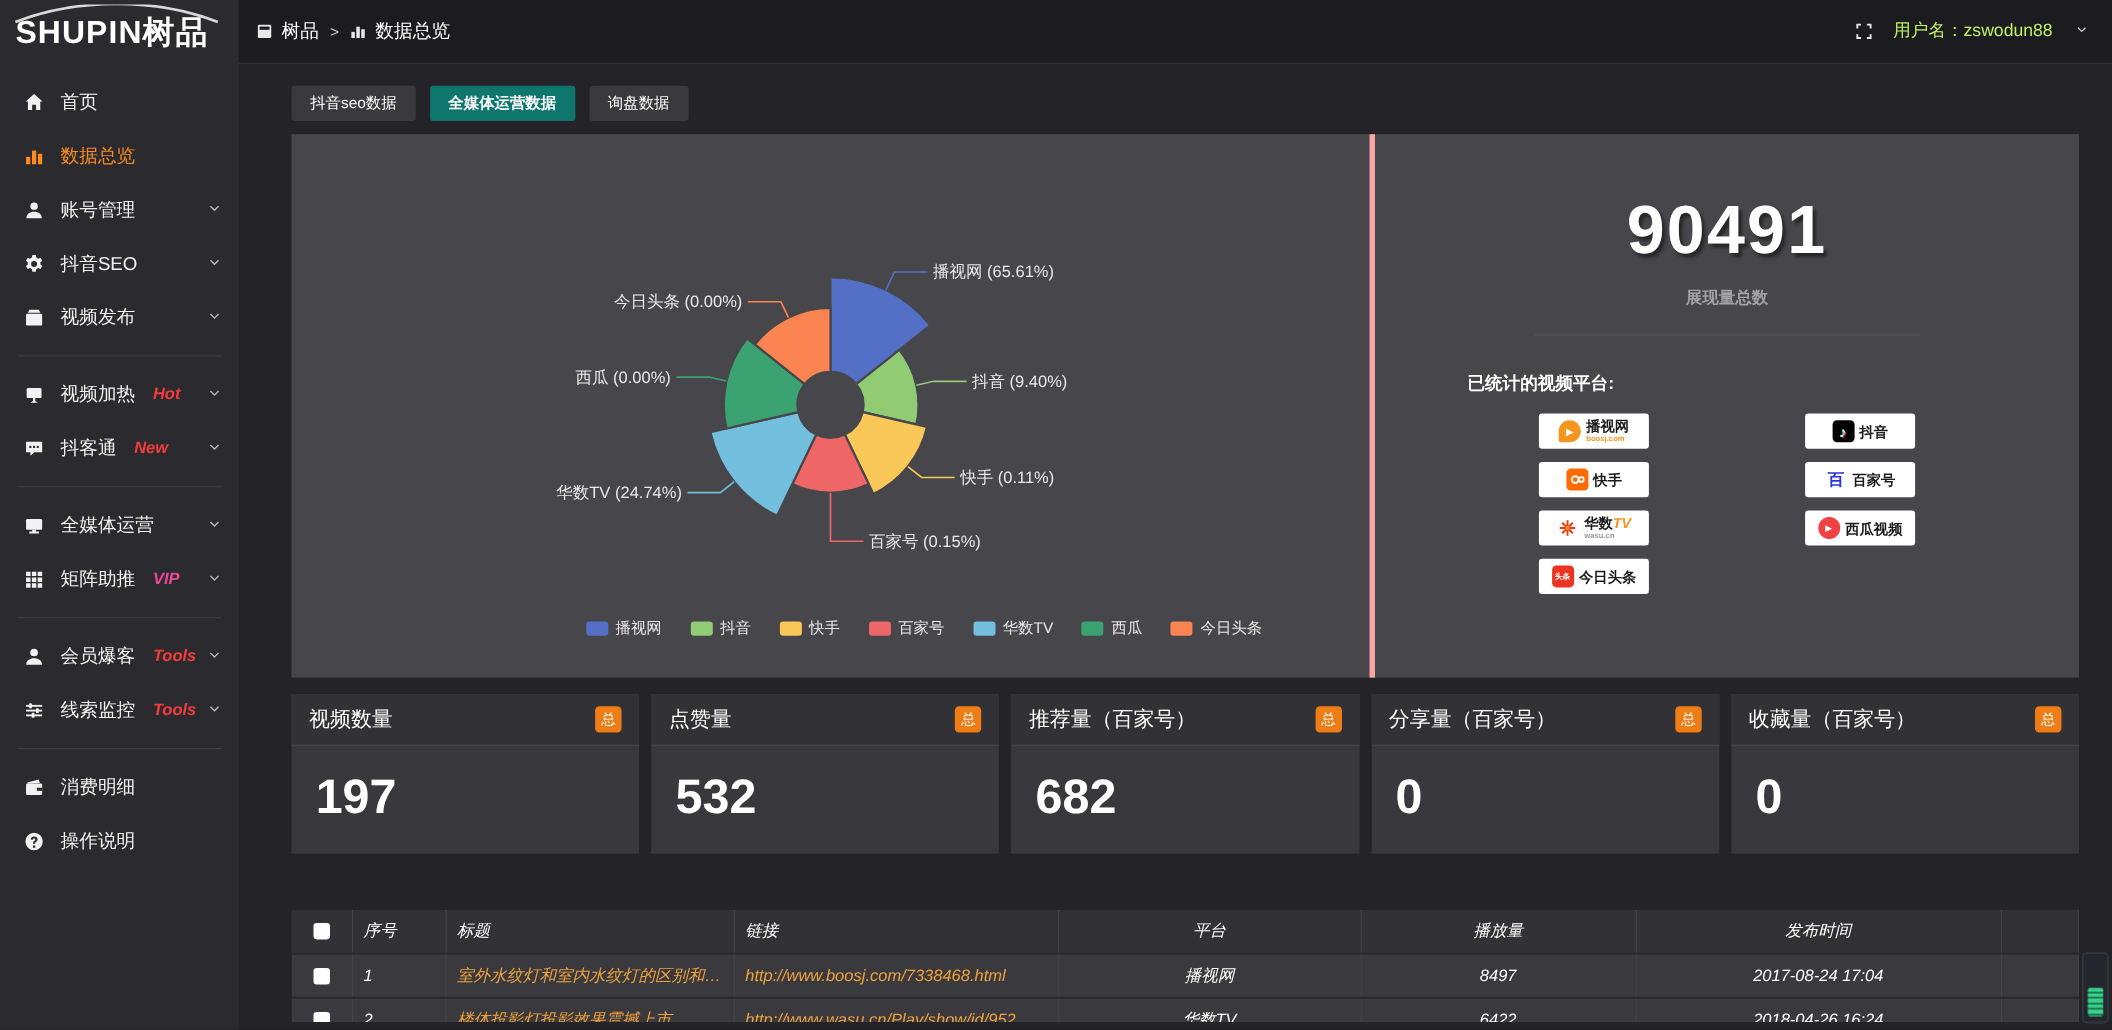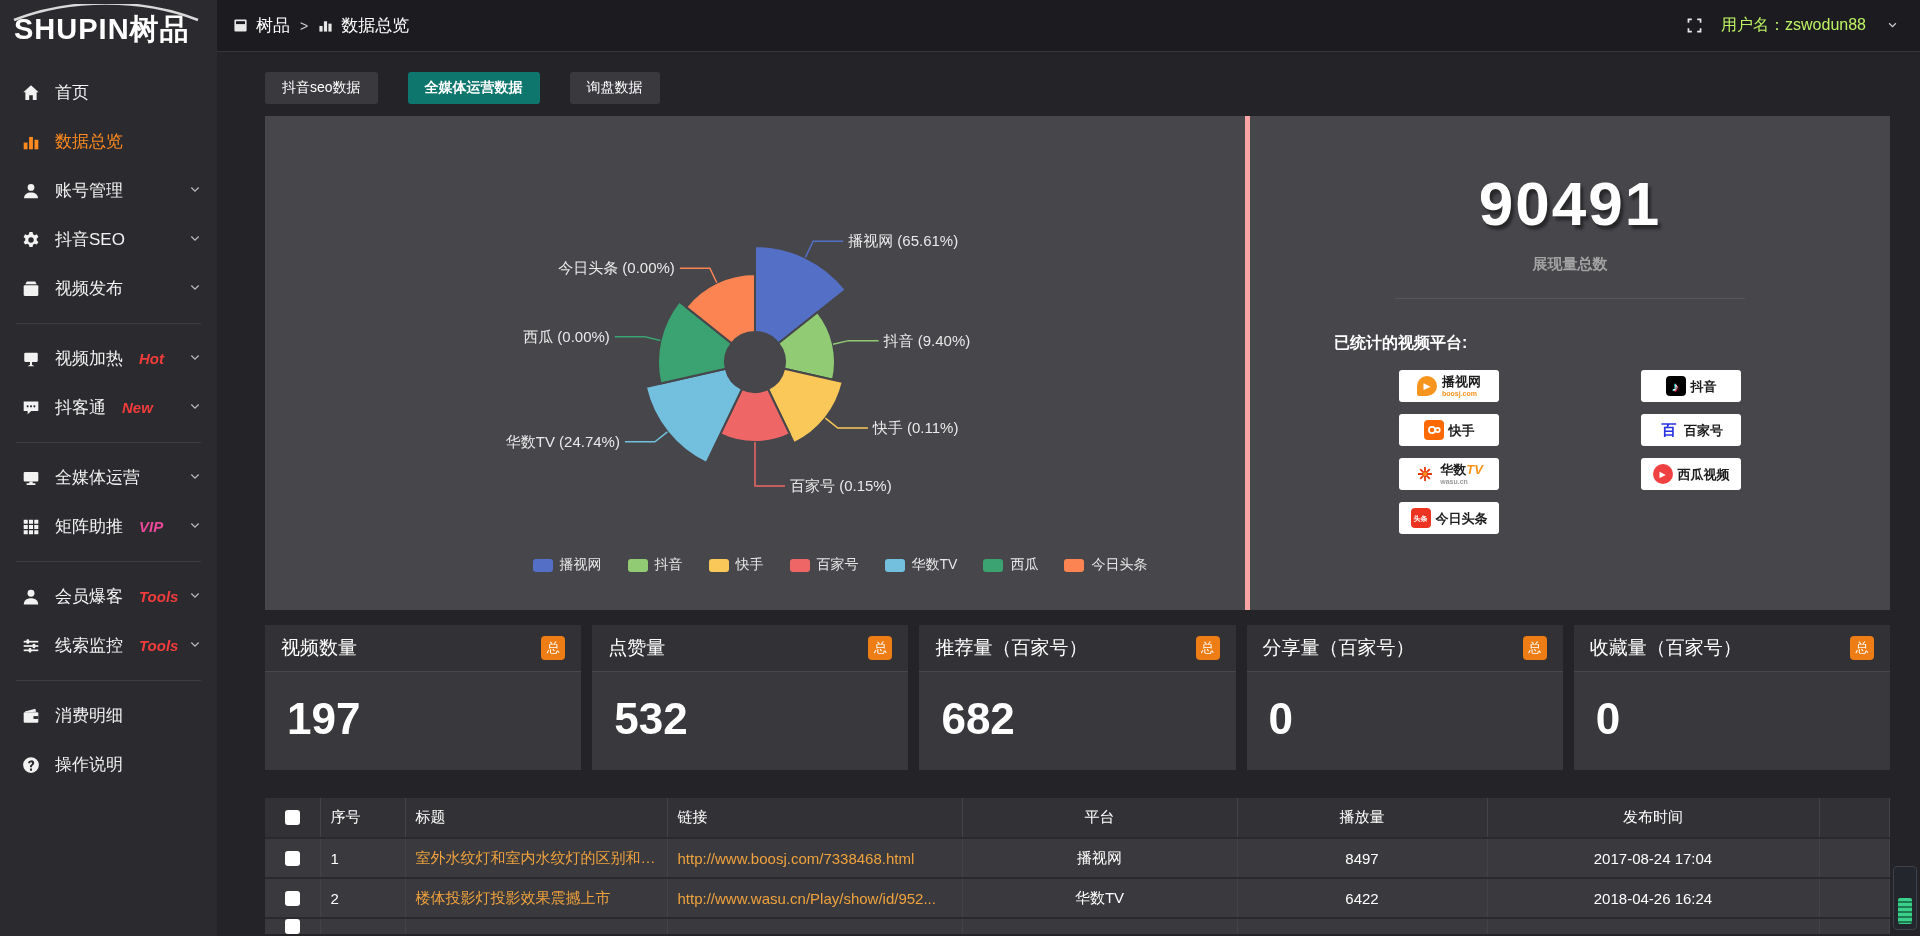--- a/index.html
+++ b/index.html
@@ -31,21 +31,21 @@
   .crumb { display:flex; align-items:center; gap:8px; font-size:17px; color:#fff; }
   .crumb .c-icon svg { width:15px; height:15px; fill:#e8e8e8; display:block; }
   .crumb .sep { color:#cfcfcf; font-size:14px; margin:0 2px; }
   .topbar-right { margin-left:auto; display:flex; align-items:center; gap:18px; }
   .fs-btn svg { width:17px; height:17px; fill:#e8e8e8; display:block; cursor:pointer; }
   .user-box { display:flex; align-items:center; gap:21px; font-size:16px; color:#bef264; cursor:pointer; }
   .user-box svg { width:11px; height:11px; fill:#cfcfcf; }
 
   
   .content { flex:1; padding:20px 30px 0 48px; }
-  .tabs { display:flex; gap:30px; }
+  .tabs { display:flex; gap:13px; }
   .tab { background:#3a3a3e; color:#fff; font-size:14px; padding:7px 17px;
     border-radius:3px; cursor:pointer; white-space:nowrap; }
   .tab.active { background:#0f766e; font-weight:bold; }
 
   
   .chart-panel { margin-top:12px; height:494px; background:#46464b; display:flex; }
   .chart-left { width:980px; min-width:980px; display:flex; flex-direction:column; align-items:center; }
   .legend { display:flex; gap:26px; margin-top:2px; margin-left:170px; }
   .legend-item { display:flex; align-items:center; gap:7px; font-size:14px; color:#e8e8e8; cursor:pointer; }
   .legend-swatch { width:20px; height:13px; border-radius:3px; }
@@ -71,21 +71,21 @@
   .cards { display:flex; gap:11px; margin-top:15px; }
   .card { flex:1; background:#39393d; }
   .card-head { display:flex; align-items:center; justify-content:space-between;
     background:#323236; padding:10px 16px; border-bottom:1px solid #47474c; }
   .card-title { font-size:19px; color:#fff; }
   .card-badge { width:24px; height:24px; background:#ee7d16; color:#fff; border-radius:4px;
     font-size:13px; display:flex; align-items:center; justify-content:center; }
   .card-value { font-size:44px; font-weight:bold; color:#fff; padding:22px 0 26px 22px; }
 
   
-  .table-wrap { margin-top:28px; height:138px; overflow:hidden; }
+  .table-wrap { margin-top:51px; height:102px; overflow:hidden;font-style:italic; }
   table { width:100%; border-collapse:collapse; background:#3a3a3e; table-layout:fixed; }
   th,td { font-size:15px; font-weight:normal; color:#fff; padding:0 10px; height:40px;
     border-bottom:2px solid #2a2a2e; border-right:1px solid rgba(255,255,255,.05);
     white-space:nowrap; overflow:hidden; text-overflow:ellipsis; }
   thead th { background:#323236; text-align:left; }
   th.c,td.c { text-align:center; }
   td.orange { color:#efa23d; cursor:pointer; }
   .cb { width:15px; height:15px; background:#fff; border-radius:3px; margin:0 auto; cursor:pointer; }
   tr.cut td { height:14px; border-bottom:none; }
 

